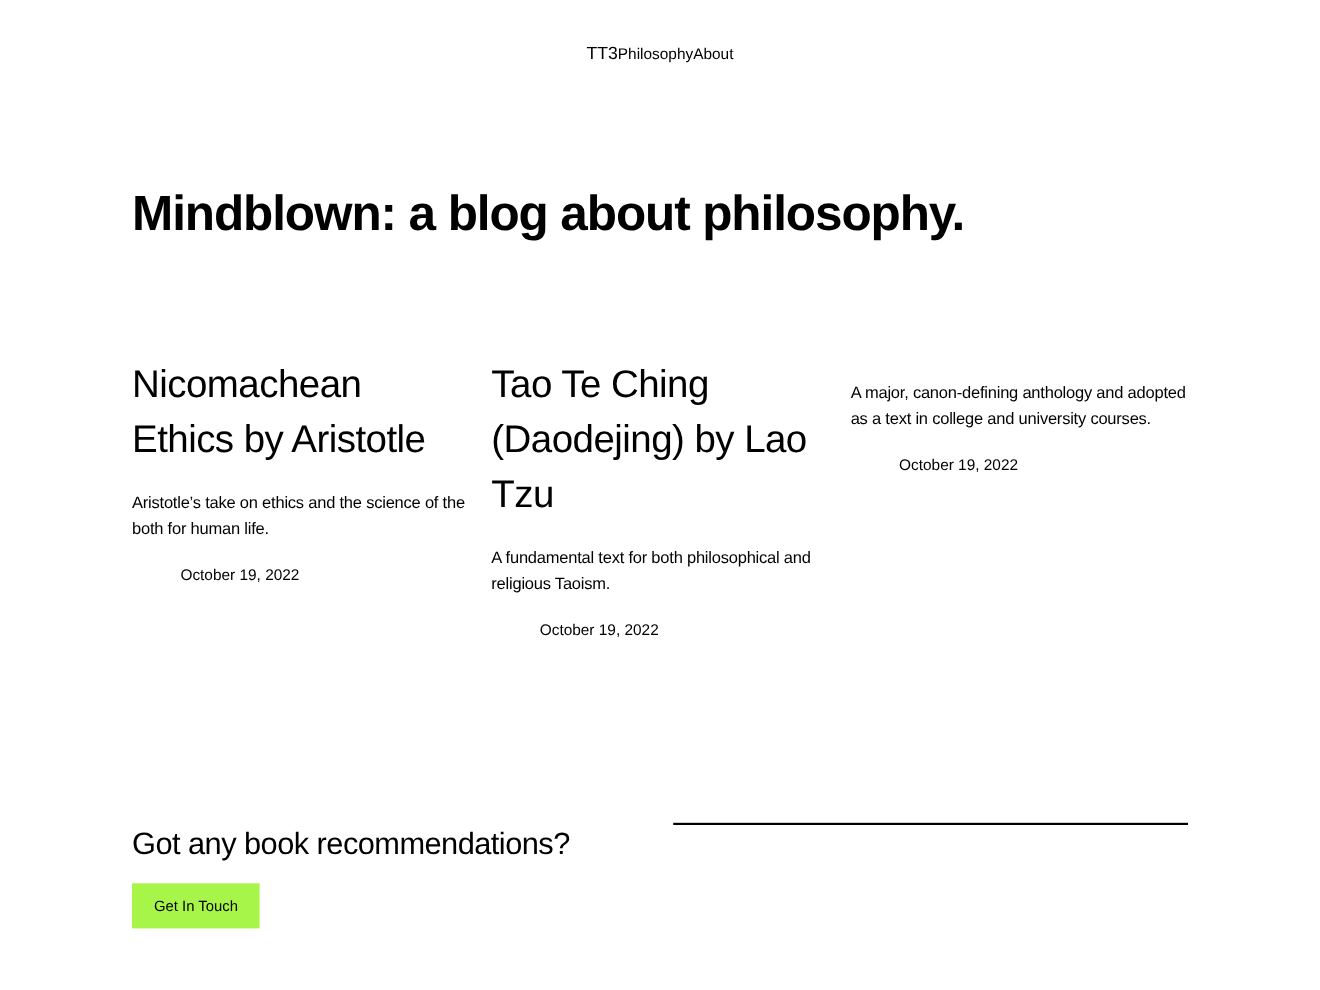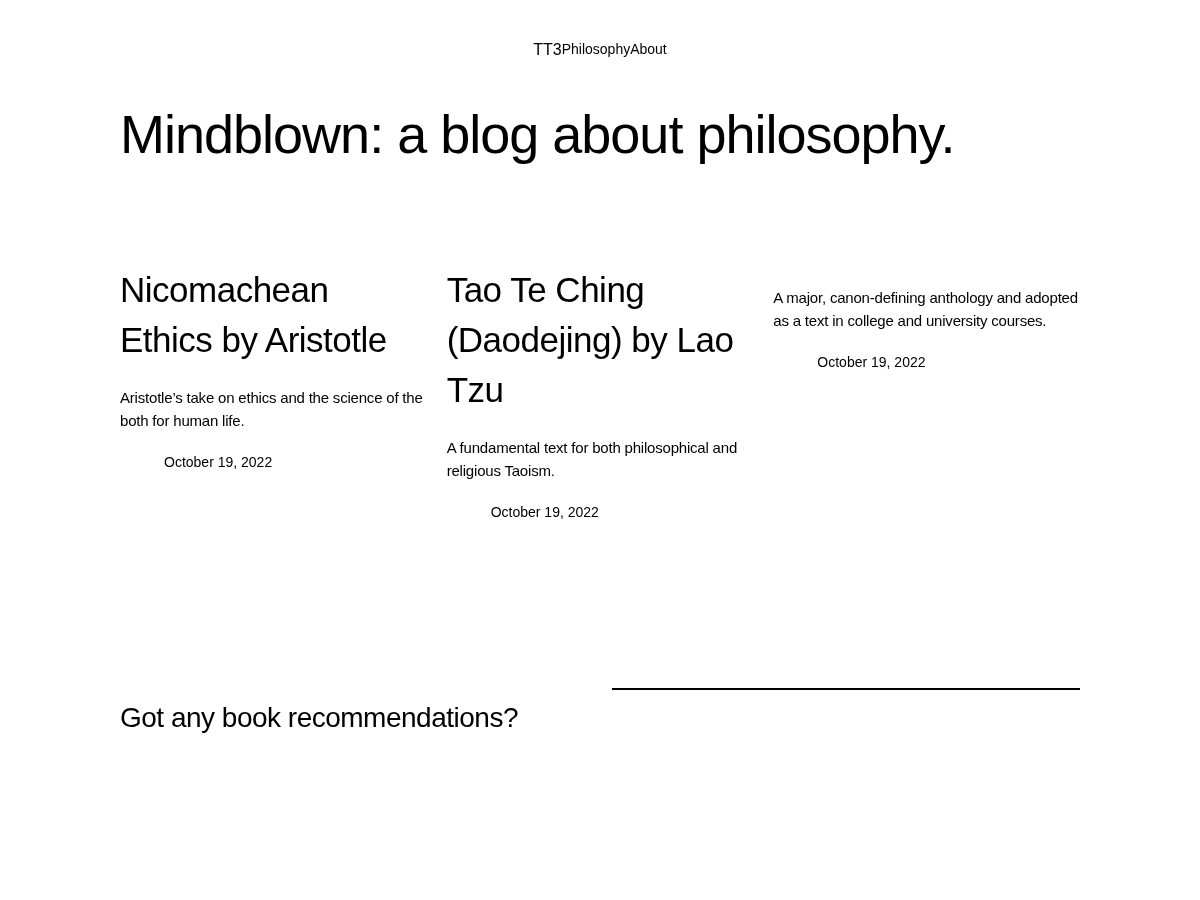--- a/index.html
+++ b/index.html
@@ -40,24 +40,24 @@
   .primary-nav a {
     font-size: 14px;
     line-height: 19px;
     color: #000;
     text-decoration: none;
     cursor: pointer;
   }
 
   
   .page-title {
-    margin-top: 48px;
-    font-size: 54px;
+    margin-top: 108px;
+    font-size: 45px;
     line-height: 54px;
-    font-weight: 400;
+    font-weight: 700;
     letter-spacing: -1px;
   }
 
   
   .post-grid {
     margin-top: 104px;
     display: grid;
     grid-template-columns: repeat(3, 1fr);
     column-gap: 20px;
   }
@@ -84,21 +84,21 @@
   }
 
   
   .separator {
     border: none;
     border-top: 2px solid #000;
     width: 468px;
     margin: 166px 0 0 auto;
   }
   .cta-heading {
-    margin-top: 11px;
+    margin-top: 0;
     font-size: 28px;
     line-height: 34px;
     font-weight: 400;
     letter-spacing: -0.5px;
   }
   .cta-button {
     display: inline-block;
     margin-top: 19px;
     padding: 12px 20px;
     font-size: 13.5px;
@@ -141,15 +141,16 @@
     <article class="post-card">
       <p class="post-excerpt">A major, canon-defining anthology and adopted as a text in college and university courses.</p>
       <time class="post-date">October 19, 2022</time>
     </article>
 
   </section>
 
   <section class="cta">
     <hr class="separator">
     <h2 class="cta-heading">Got any book recommendations?</h2>
+    <a class="cta-button" style="background: rgb(168, 245, 74);">Get In Touch</a>
   </section>
 
 </div>
 
 </body></html>

